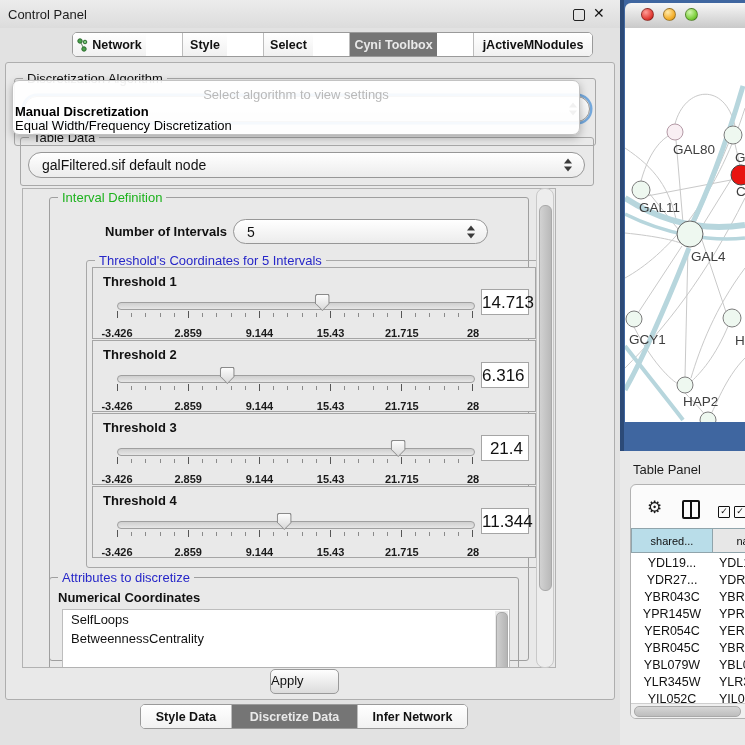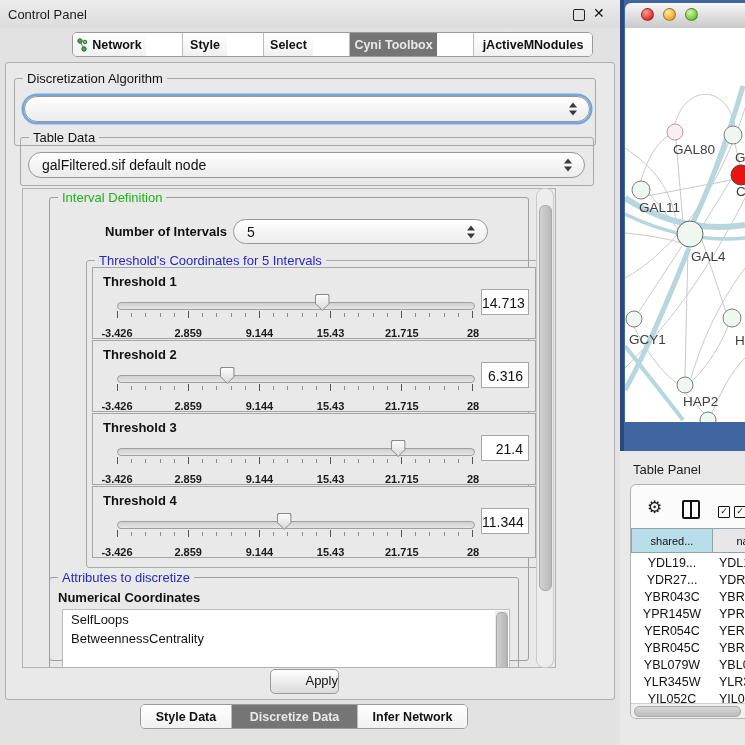--- a/index.html
+++ b/index.html
@@ -79,33 +79,33 @@
   .handle i{position:absolute;left:1px;top:1px;right:1px;bottom:1px;display:block;
             background:linear-gradient(#fcfcfc,#d9d9d9);
             clip-path:polygon(8% 0,92% 0,100% 10%,100% 55%,50% 100%,0 55%,0 10%);}
   .ticks-minor{position:absolute;left:0;top:45px;width:357px;height:4px;
                background:repeating-linear-gradient(to right,#8a8a8a 0 1px,transparent 1px 14.2px);}
   .ticks-major{position:absolute;left:0;top:43px;width:357px;height:7px;
                background:repeating-linear-gradient(to right,#555 0 1px,transparent 1px 71px);}
   .scale{position:absolute;left:0;top:51px;width:356px;height:14px;margin-top:8px;}
   .scale span{position:absolute;transform:translateX(-50%);font-size:11px;font-weight:bold;color:#1a1a1a;white-space:nowrap;}
   .thr-value{position:absolute;right:6px;top:21px;width:48px;height:26px;background:#fff;border:1px solid #a5a5a5;
-             text-align:right;line-height:26px;padding-right:5px;box-sizing:border-box;font-size:14px;}
+             text-align:right;line-height:26px;padding-right:5px;box-sizing:border-box;font-size:17px;}
 
   
   #attr-grp{left:26px;top:388px;width:468px;height:120px;border-color:#9f9f9f;}
   #attr-sub{position:absolute;left:8px;top:12px;font-weight:bold;}
   #attr-list{position:absolute;left:12px;top:31px;width:446px;height:85px;background:#fff;border:1px solid #bdbdbd;}
   #attr-list .li{height:19px;line-height:19px;padding-left:8px;font-size:13px;}
   #attr-scroll{position:absolute;right:1px;top:1px;width:13px;height:83px;background:#ececec;}
   #attr-thumb{position:absolute;left:1px;top:1px;width:10px;height:80px;border-radius:5px;
               background:linear-gradient(90deg,#cfcfcf,#b5b5b5);border:1px solid #a9a9a9;}
 
   #apply-btn{position:absolute;left:270px;top:669px;width:67px;height:23px;border:1px solid #9a9a9a;border-radius:5px;
-             background:linear-gradient(#fefefe,#dcdcdc);text-align:right;line-height:21px;font-size:13px;}
+             background:linear-gradient(#fefefe,#dcdcdc);text-align:left;line-height:21px;font-size:13px;}
 
   .bottom-tabs{position:absolute;left:140px;top:704px;height:23px;display:flex;
                border:1px solid #9a9a9a;border-radius:5px;overflow:hidden;background:#fff;}
 
   
   #right-panel{position:absolute;left:620px;top:0;width:125px;height:745px;background:#3f66a0;
                box-shadow:inset 4px 0 0 #2c4a77;}
   #net-window{position:absolute;left:5px;top:3px;width:120px;height:419px;}
   #net-titlebar{position:absolute;left:0;top:0;width:120px;height:25px;border-radius:6px 0 0 0;
                 background:linear-gradient(#f7f7f7,#c9c9c9);border-bottom:1px solid #9a9a9a;}
@@ -178,20 +178,25 @@
     <div class="grp" id="alg-grp">
       <span class="grp-title">Discretization Algorithm</span>
     </div>
     <div class="combo" id="alg-combo">
       <span class="spinner">
           <i class="up"></i>
           <i class="dn"></i>
         </span>
     </div>
 
+    <div id="algo-popup">
+      <div class="ph">Select algorithm to view settings</div>
+      <div class="it1">Manual Discretization</div>
+      <div class="it2">Equal Width/Frequency Discretization</div>
+    </div>
 
     <div class="grp" id="td-grp">
       <span class="grp-title">Table Data</span>
     </div>
     <div class="combo" id="td-combo">
       <span>galFiltered.sif default node</span>
       <span class="spinner">
           <i class="up"></i>
           <i class="dn"></i>
         </span>

